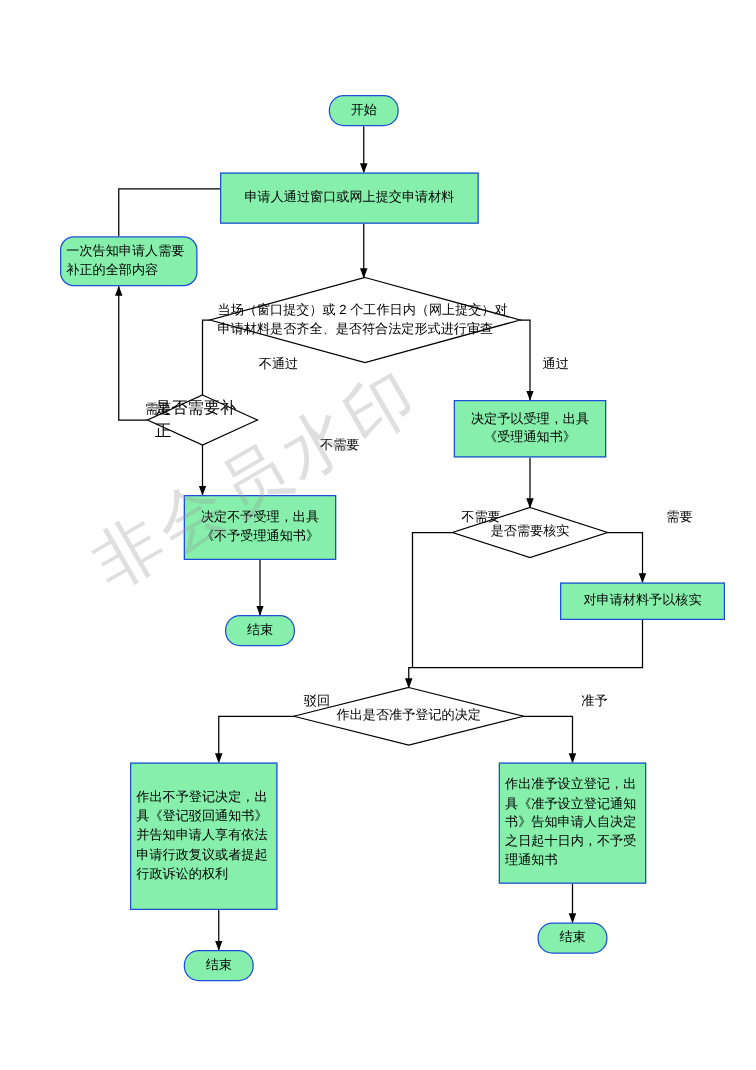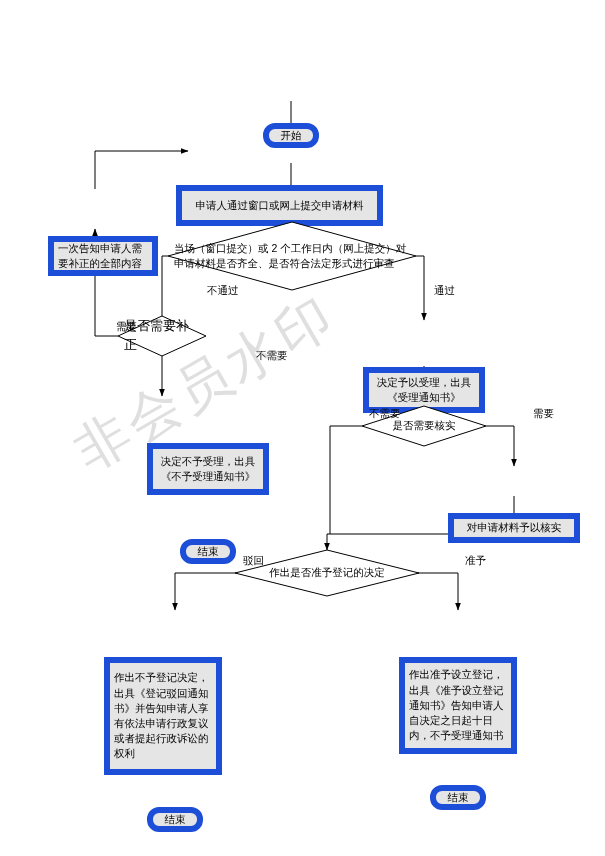--- a/index.html
+++ b/index.html
@@ -37,32 +37,31 @@
     position: absolute;
     left: 0;
     top: 0;
     width: 605px;
     height: 856px;
     z-index: 1;
   }
   .node {
     position: absolute;
     box-sizing: border-box;
-    border: 6px solid #1d4ed8;
-    background: #e5e5e5;
+    border: 1px solid #1d4ed8;
+    background: #86efac;
     color: #000000;
     display: flex;
     align-items: center;
     justify-content: center;
     text-align: center;
     font-size: 10.5px;
     line-height: 1.45;
     z-index: 3;
     padding: 2px 4px;
-    margin-top: 47px;
   }
   .node.terminator {
     border-radius: 12px;
   }
   .node.text-left {
     text-align: left;
     justify-content: flex-start;
   }
   .diamond-wrap {
     position: absolute;
@@ -149,21 +148,21 @@
   </svg>
 
   <div class="node terminator" style="left:263px; top:76px; width:56px; height:25px;">
     <span>开始</span>
   </div>
 
   <div class="node" style="left:176px; top:138px; width:207px; height:41px;justify-content:center;">
     <span>申请人通过窗口或网上提交申请材料</span>
   </div>
 
-  <div class="node text-left" style="left:48px; top:189px; width:110px; height:40px;">
+  <div class="node text-left" style="left:48px; top:189px; width:110px; height:40px;border-radius:11px;">
     <span>一次告知申请人需要补正的全部内容</span>
   </div>
 
   <div class="diamond-wrap" style="left:168px; top:222px; width:248px; height:68px;">
     <svg width="248" height="68" viewBox="0 0 248 68">
       <polygon points="124,0 248,34 124,68 0,34" fill="#ffffff" stroke="#000000" stroke-width="1"></polygon>
     </svg>
     <div class="diamond-label">当场（窗口提交）或 2 个工作日内（网上提交）对申请材料是否齐全、是否符合法定形式进行审查</div>
   </div>
 

